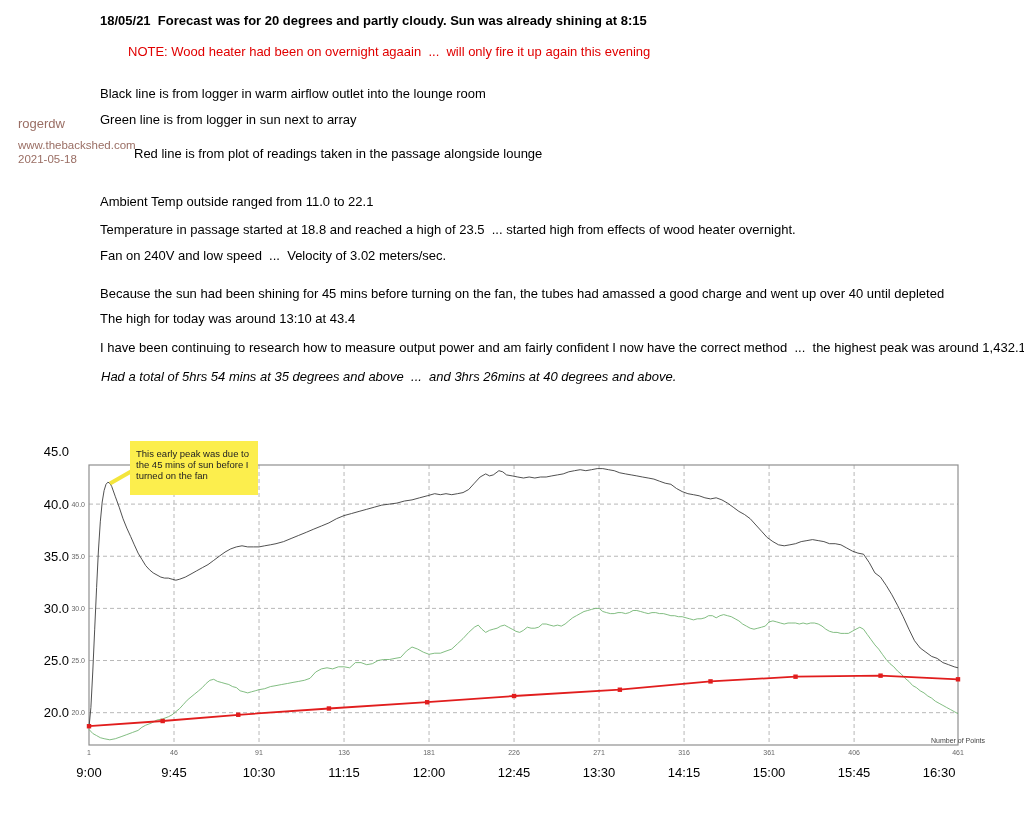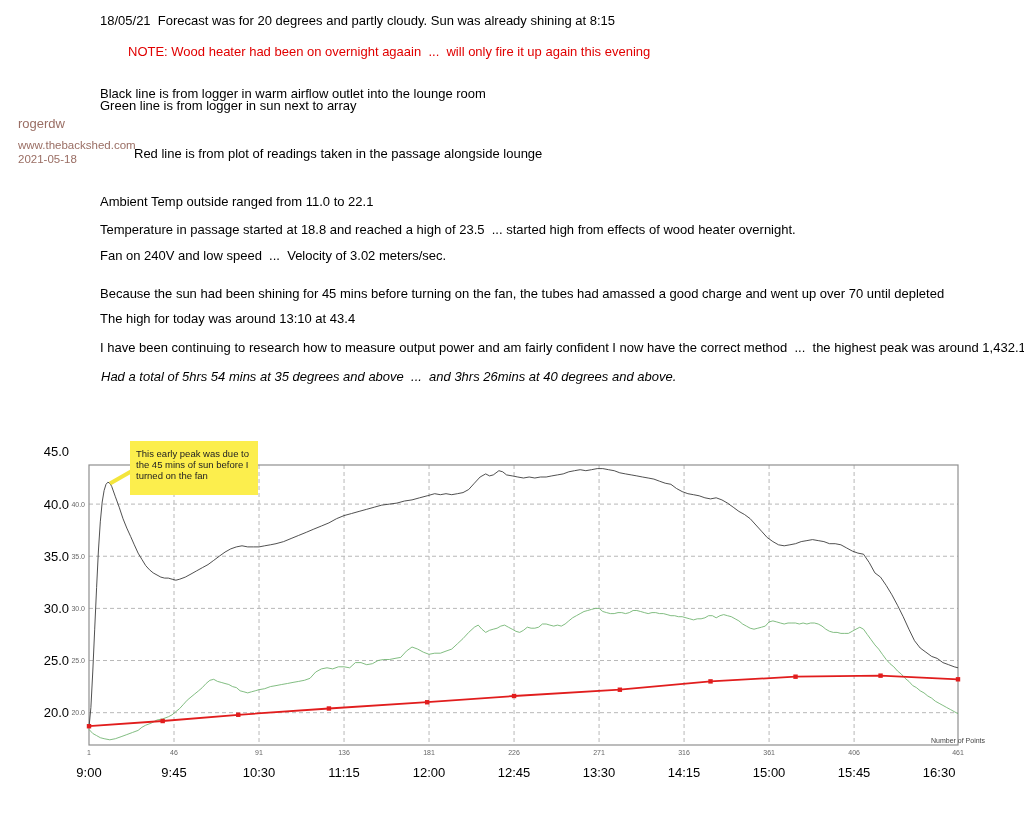--- a/index.html
+++ b/index.html
@@ -6,27 +6,27 @@
   body{
     width:1024px;height:815px;position:relative;overflow:hidden;
     background:#ffffff;color:#000;
     font-family:"Liberation Sans",sans-serif;
   }
   .tl{position:absolute;font-size:13px;line-height:13px;white-space:pre;}
   .note{color:#e00000;}
   .meta{color:#9a6e64;margin-top:30px;}
   .meta-small{font-size:11.5px;text-align:center;}
   
-  .l-line1{left:100px;top:14px;}
+  .l-line1{left:100px;top:14px;font-weight:bold;}
   .l-note{left:100px;top:45px;margin-left:28px;}
   .l-author{left:18px;top:87px;}
   .l-site{left:18px;top:109px;}
   .l-date{left:18px;top:123px;}
   .l-black{left:100px;top:87px;}
-  .l-green{left:100px;top:99px;}
+  .l-green{left:100px;top:113px;}
   .l-red{left:100px;top:147px;margin-left:34px;}
   .b0{left:100px;top:195px;}
   .b1{left:100px;top:223px;}
   .b2{left:100px;top:249px;}
   .b3{left:100px;top:287px;}
   .b4{left:100px;top:312px;}
   .b5{left:100px;top:341px;}
   .b6{left:101px;top:370px;font-style:italic;}
   #chart-svg{position:absolute;left:0;top:430px;}
   #annotation{
@@ -45,21 +45,21 @@
 <div class="tl l-site meta meta-small">www.thebackshed.com</div>
 <div class="tl l-date meta meta-small">2021-05-18</div>
 
 <div class="tl l-black">Black line is from logger in warm airflow outlet into the lounge room</div>
 <div class="tl l-green">Green line is from logger in sun next to array</div>
 <div class="tl l-red">Red line is from plot of readings taken in the passage alongside lounge</div>
 
 <div class="tl b0">Ambient Temp outside ranged from 11.0 to 22.1</div>
 <div class="tl b1">Temperature in passage started at 18.8 and reached a high of 23.5  ... started high from effects of wood heater overnight.</div>
 <div class="tl b2">Fan on 240V and low speed  ...  Velocity of 3.02 meters/sec.</div>
-<div class="tl b3">Because the sun had been shining for 45 mins before turning on the fan, the tubes had amassed a good charge and went up over 70 until depleted</div>
+<div class="tl b3">Because the sun had been shining for 45 mins before turning on the fan, the tubes had amassed a good charge and went up over 40 until depleted</div>
 <div class="tl b4">The high for today was around 13:10 at 43.4</div>
 <div class="tl b5">I have been continuing to research how to measure output power and am fairly confident I now have the correct method  ...  the highest peak was around 1,432.18 watts.</div>
 <div class="tl b6">Had a total of 5hrs 54 mins at 35 degrees and above  ...  and 3hrs 26mins at 40 degrees and above.</div>
 
 <svg id="chart-svg" width="1024" height="385" viewBox="0 0 1024 385" xmlns="http://www.w3.org/2000/svg">
     <line x1="89" x2="958" y1="74.10614525139664" y2="74.10614525139664" stroke="#b8b8b8" stroke-width="1" stroke-dasharray="4 3"></line>
     <line x1="89" x2="958" y1="126.24767225325883" y2="126.24767225325883" stroke="#b8b8b8" stroke-width="1" stroke-dasharray="4 3"></line>
     <line x1="89" x2="958" y1="178.38919925512104" y2="178.38919925512104" stroke="#b8b8b8" stroke-width="1" stroke-dasharray="4 3"></line>
     <line x1="89" x2="958" y1="230.53072625698323" y2="230.53072625698323" stroke="#b8b8b8" stroke-width="1" stroke-dasharray="4 3"></line>
     <line x1="89" x2="958" y1="282.67225325884544" y2="282.67225325884544" stroke="#b8b8b8" stroke-width="1" stroke-dasharray="4 3"></line>

